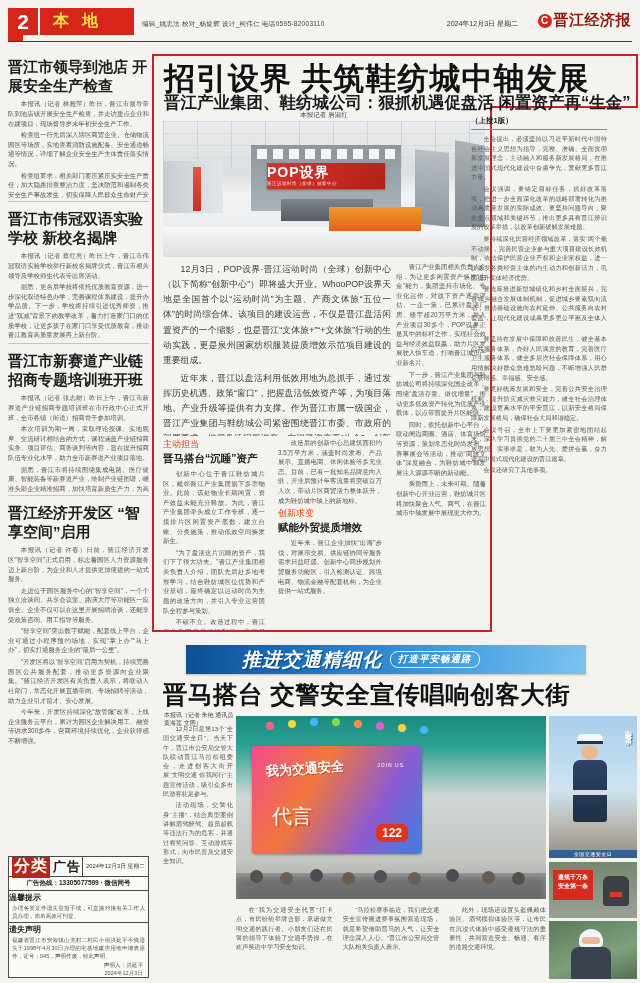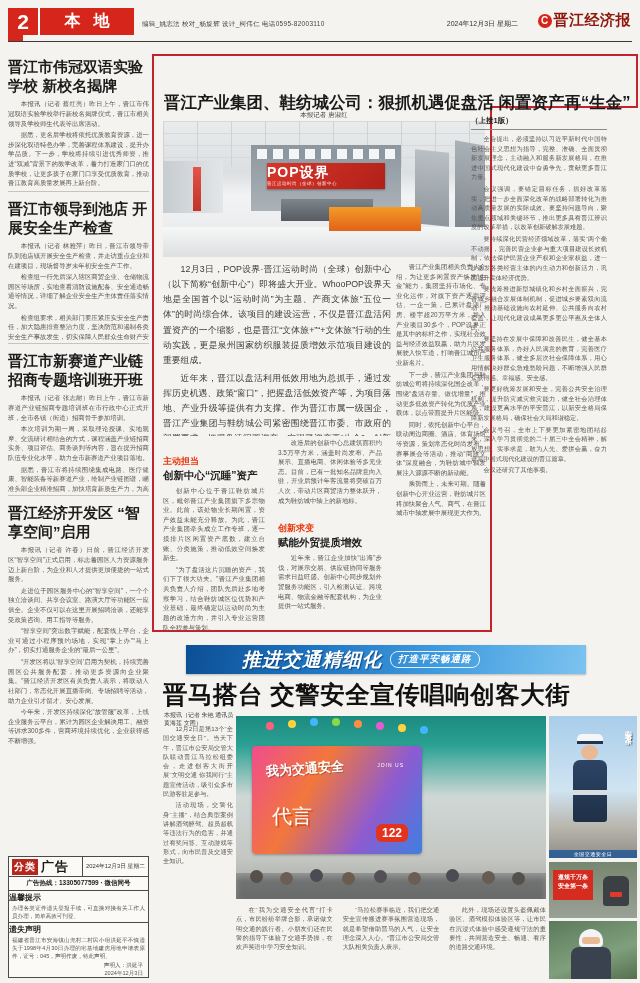--- a/index.html
+++ b/index.html
@@ -3,41 +3,41 @@
 <meta charset="utf-8">
 <style>
 *{margin:0;padding:0;box-sizing:border-box}
 html,body{background:#e9e7e2}
 .page{position:relative;width:640px;height:983px;background:#f5f3ef;overflow:hidden;
   font-family:"Liberation Sans","DejaVu Sans",sans-serif;color:#333}
 
 
 .hdr-red{position:absolute;left:8px;top:8px;width:126px;height:27px;background:#d6251a;display:flex;align-items:center}
 .hdr-num{width:32px;text-align:center;color:#fff;font-size:21px;font-weight:bold;border-right:2px solid #fff;height:100%;line-height:27px}
-.hdr-sec{flex:1;text-align:center;color:#ffffff;font-size:16px;font-weight:bold;letter-spacing:13px;text-indent:13px}
+.hdr-sec{flex:1;text-align:left;color:#fde047;font-size:16px;font-weight:bold;letter-spacing:13px;text-indent:13px}
 .hdr-tab{position:absolute;left:8px;top:35px;width:15px;height:6px;background:#d6251a}
 .hdr-meta{position:absolute;left:142px;top:20px;font-size:6.5px;color:#444;letter-spacing:.3px}
 .hdr-date{position:absolute;right:122px;top:19px;font-size:7px;color:#333}
 .hdr-logo{position:absolute;right:9px;top:11px;display:flex;align-items:center;gap:2px}
 .logo-dot{width:14px;height:14px;border-radius:50%;background:#d6251a;color:#fff;font-size:10px;font-weight:bold;text-align:center;line-height:14px}
 .logo-txt{font-size:15px;font-weight:bold;color:#8f170e;letter-spacing:.5px}
 .hdr-rule{position:absolute;left:8px;right:8px;top:41px;border-top:1.4px solid #3a3a3a}
 
 
 .leftcol{position:absolute;left:8px;top:50px;width:141px}
 .l-art{overflow:hidden;border-bottom:1px solid #c9c4ba;padding-top:7px}
 .l-art:last-child{border-bottom:none}
 .l-title{font-size:15px;font-weight:bold;color:#1d1d1d;line-height:1.28;margin-bottom:4px}
 .l-body p,.small-p{font-size:6.4px;line-height:1.5;color:#595551;text-align:justify;text-indent:2em;margin-bottom:2px}
 .h-a1{height:152px}.h-a2{height:142px}.h-a3{height:152px}.h-a4{height:352px}
 
 
 .clsbox{position:absolute;left:8px;top:856px;width:141px;height:122px;border:1px solid #4a4a4a;background:#fbfaf6;overflow:hidden}
 .cls-head{display:flex;align-items:center;border-bottom:1px solid #4a4a4a;height:20px}
-.cls-fen{background:#b5271d;color:#fff;font-weight:bold;font-size:10px;padding:1px 2px;margin-left:3px;letter-spacing:1px}
+.cls-fen{background:#b5271d;color:#fff;font-weight:bold;font-size:16px;padding:1px 2px;margin-left:3px;letter-spacing:1px}
 .cls-guang{color:#1a1a1a;font-weight:bold;font-size:13px;margin-left:3px;letter-spacing:1px}
 .cls-date{margin-left:auto;font-size:5.8px;color:#333;border-left:1px solid #4a4a4a;height:100%;display:flex;align-items:center;padding:0 3px}
 .cls-hot{font-size:6.5px;font-weight:bold;text-align:center;color:#222;border-bottom:1px solid #4a4a4a;padding:2px 0}
 .cls-tip-t,.cls-lost-t{font-size:8px;font-weight:bold;text-align:left;color:#222;margin-top:1px}
 .cls-tip-x,.cls-lost-x{font-size:5.6px;line-height:1.45;color:#555;text-align:justify;padding:1px 3px}
 .cls-lost{border-top:1px solid #4a4a4a;margin-top:1px}
 .cls-sign{font-size:5.6px;color:#555;text-align:right;padding-right:5px}
 
 
 .rb{position:absolute;background:#c5232b}
@@ -72,21 +72,21 @@
 .ph-standR2{position:absolute;left:292px;top:22px;width:30px;height:92px;background:linear-gradient(180deg,#aab1b7,#7d858c);transform:skewY(10deg)}
 .ph-floor{position:absolute;left:0;bottom:0;right:0;height:30px;background:linear-gradient(180deg,#f6f7f7,#dddfe0)}
 
 
 .m-intro{position:absolute;left:163px;top:262px;width:228px;height:174px;overflow:hidden}
 .m-intro p{font-size:8.8px;line-height:1.72;color:#3c3a38;text-align:justify;text-indent:2em;margin-bottom:3px}
 .m-col{position:absolute;overflow:hidden}
 .m-col1{left:163px;top:438px;width:102px;height:194px}
 .m-col2{left:278px;top:438px;width:104px;height:194px}
 .m-col3{left:396px;top:262px;width:90px;height:370px}
-.sec-red{font-size:9px;font-weight:bold;color:#e8380d;margin:17px 0 1px}
+.sec-red{font-size:9px;font-weight:normal;color:#e8380d;margin:0 0 1px}
 .sec-blk{font-size:10.5px;font-weight:bold;color:#1d1d1d;margin-bottom:3px}
 
 
 .cont{position:absolute;left:471px;top:116px;width:136px;height:534px;overflow:hidden}
 .cont-marker{font-size:7.5px;font-weight:bold;color:#222;border-bottom:1px solid #8a8a8a;padding-bottom:3px;margin-bottom:4px}
 .cont p{font-size:6.2px;line-height:1.55;color:#5a5651;text-align:justify;text-indent:2em;margin-bottom:2px}
 
 
 .t-banner{position:absolute;left:186px;top:645px;width:400px;height:29px;display:flex;align-items:center;gap:8px;padding-left:56px;
  background:linear-gradient(100deg,#0c4f94 0%,#1d73c0 30%,#3e9ade 62%,#7cc3ef 100%);box-shadow:0 1px 2px rgba(0,0,0,.25)}
@@ -144,33 +144,33 @@
   <div class="hdr-tab"></div>
   <div class="hdr-meta">编辑_姚志法  校对_杨旋辉  设计_柯伟仁  电话0595-82003110</div>
   <div class="hdr-date">2024年12月3日  星期二</div>
   <div class="hdr-logo">
     <span class="logo-dot">C</span>
     <span class="logo-txt">晋江经济报</span>
   </div>
   <div class="hdr-rule"></div>
 
   <div class="leftcol">
-    <div class="l-art h-a2">
-      <div class="l-title">晋江市伟冠双语实验学校 新校名揭牌</div>
-      <div class="l-body">
-          <p class="">本报讯（记者 蔡红亮）昨日上午，晋江市伟冠双语实验学校举行新校名揭牌仪式，晋江市相关领导及学校师生代表等出席活动。</p>
-          <p class="">据悉，更名后学校将依托优质教育资源，进一步深化双语特色办学，完善课程体系建设，提升办学品质。下一步，学校将持续引进优秀师资，推进“双减”背景下的教学改革，着力打造家门口的优质学校，让更多孩子在家门口享受优质教育，推动晋江教育高质量发展再上新台阶。</p>
-        </div>
-    </div>
     <div class="l-art h-a1">
       <div class="l-title">晋江市领导到池店 开展安全生产检查</div>
       <div class="l-body">
           <p class="">本报讯（记者 林雅萍）昨日，晋江市领导带队到池店镇开展安全生产检查，并走访重点企业和在建项目，现场督导岁末年初安全生产工作。</p>
           <p class="">检查组一行先后深入辖区商贸企业、仓储物流园区等场所，实地查看消防设施配备、安全通道畅通等情况，详细了解企业安全生产主体责任落实情况。</p>
           <p class="">检查组要求，相关部门要压紧压实安全生产责任，加大隐患排查整治力度，坚决防范和遏制各类安全生产事故发生，切实保障人民群众生命财产安全。</p>
+        </div>
+    </div>
+    <div class="l-art h-a2">
+      <div class="l-title">晋江市伟冠双语实验学校 新校名揭牌</div>
+      <div class="l-body">
+          <p class="">本报讯（记者 蔡红亮）昨日上午，晋江市伟冠双语实验学校举行新校名揭牌仪式，晋江市相关领导及学校师生代表等出席活动。</p>
+          <p class="">据悉，更名后学校将依托优质教育资源，进一步深化双语特色办学，完善课程体系建设，提升办学品质。下一步，学校将持续引进优秀师资，推进“双减”背景下的教学改革，着力打造家门口的优质学校，让更多孩子在家门口享受优质教育，推动晋江教育高质量发展再上新台阶。</p>
         </div>
     </div>
     <div class="l-art h-a3">
       <div class="l-title">晋江市新赛道产业链 招商专题培训班开班</div>
       <div class="l-body">
           <p class="">本报讯（记者 张志耐）昨日上午，晋江市新赛道产业链招商专题培训班在市行政中心正式开班，全市各镇（街道）招商骨干参加培训。</p>
           <p class="">本次培训为期一周，采取理论授课、实地观摩、交流研讨相结合的方式，课程涵盖产业链招商实务、项目评估、商务谈判等内容，旨在提升招商队伍专业化水平，助力全市新赛道产业项目落地。</p>
           <p class="">据悉，晋江市将持续围绕集成电路、医疗健康、智能装备等新赛道产业，绘制产业链图谱，瞄准头部企业精准招商，加快培育新质生产力，为高质量发展注入新动能。</p>
         </div>
     </div>
@@ -203,20 +203,21 @@
     </div>
   </div>
 
   <div class="rb rb-top"></div>
   <div class="rb rb-left"></div>
   <div class="rb rb-bottom"></div>
   <div class="rb rb-right"></div>
   <div class="rb rb-step-h"></div>
   <div class="rb rb-step-v"></div>
 
+  <div class="m-title">招引设界  共筑鞋纺城中轴发展</div>
   <div class="m-sub">晋江产业集团、鞋纺城公司：狠抓机遇促盘活 闲置资产再“生金”</div>
   <div class="m-byline">本报记者 唐淑红</div>
 
   <div class="ph-main">
     <div class="ph-ceil"></div>
     <div class="ph-shelfL"></div>
     <div class="ph-colL"></div>
     <div class="ph-wall"></div>
     <div class="ph-cards"></div>
     <div class="ph-banner">
@@ -230,21 +231,21 @@
     <div class="ph-counter"></div>
   </div>
 
   <div class="m-intro">
       <p class="">12月3日，POP设界·晋江运动时尚（全球）创新中心（以下简称“创新中心”）即将盛大开业。WhooPOP设界天地是全国首个以“运动时尚”为主题、产商文体旅“五位一体”的时尚综合体。该项目的建设运营，不仅是晋江盘活闲置资产的一个缩影，也是晋江“文体旅+”“+文体旅”行动的生动实践，更是泉州国家纺织服装提质增效示范项目建设的重要组成。</p>
       <p class="">近年来，晋江以盘活利用低效用地为总抓手，通过发挥历史机遇、政策“窗口”，把握盘活低效资产等，为项目落地、产业升级等提供有力支撑。作为晋江市属一级国企，晋江产业集团与鞋纺城公司紧密围绕晋江市委、市政府的部署要求，把握盘活闲置资产，实现了资产再“生金”。创新中心的运营开业就是其中的生动写照。</p>
     </div>
 
   <div class="m-col m-col1">
     <div class="sec-red">主动担当</div>
-    <div class="sec-blk">创新中心“沉睡”资产</div>
+    <div class="sec-blk">晋马搭台“沉睡”资产</div>
     <div>
         <p class="small-p">创新中心位于晋江鞋纺城片区，毗邻晋江产业集团旗下多宗物业。此前，该处物业长期闲置，资产效益未能充分释放。为此，晋江产业集团牵头成立工作专班，逐一摸排片区闲置资产底数，建立台账、分类施策，推动低效空间焕发新生。</p>
         <p class="small-p">“为了盘活这片沉睡的资产，我们下了很大功夫。”晋江产业集团相关负责人介绍，团队先后赴多地考察学习，结合鞋纺城区位优势和产业基础，最终确定以运动时尚为主题的改造方向，并引入专业运营团队全程参与策划。</p>
         <p class="small-p">不破不立。改造过程中，晋江产业集团坚持修旧利旧、应留尽留，在保留原有建筑结构的基础上重新规划设计，既节约了成本，又留住了产业记忆。</p>
       </div>
   </div>
 
   <div class="m-col m-col2">
     <div>
         <p class="small-p">改造后的创新中心总建筑面积约3.5万平方米，涵盖时尚发布、产品展示、直播电商、休闲体验等多元业态。目前，已有一批知名品牌意向入驻，开业后预计年客流量将突破百万人次，带动片区商贸活力整体跃升，成为鞋纺城中轴上的新地标。</p>

